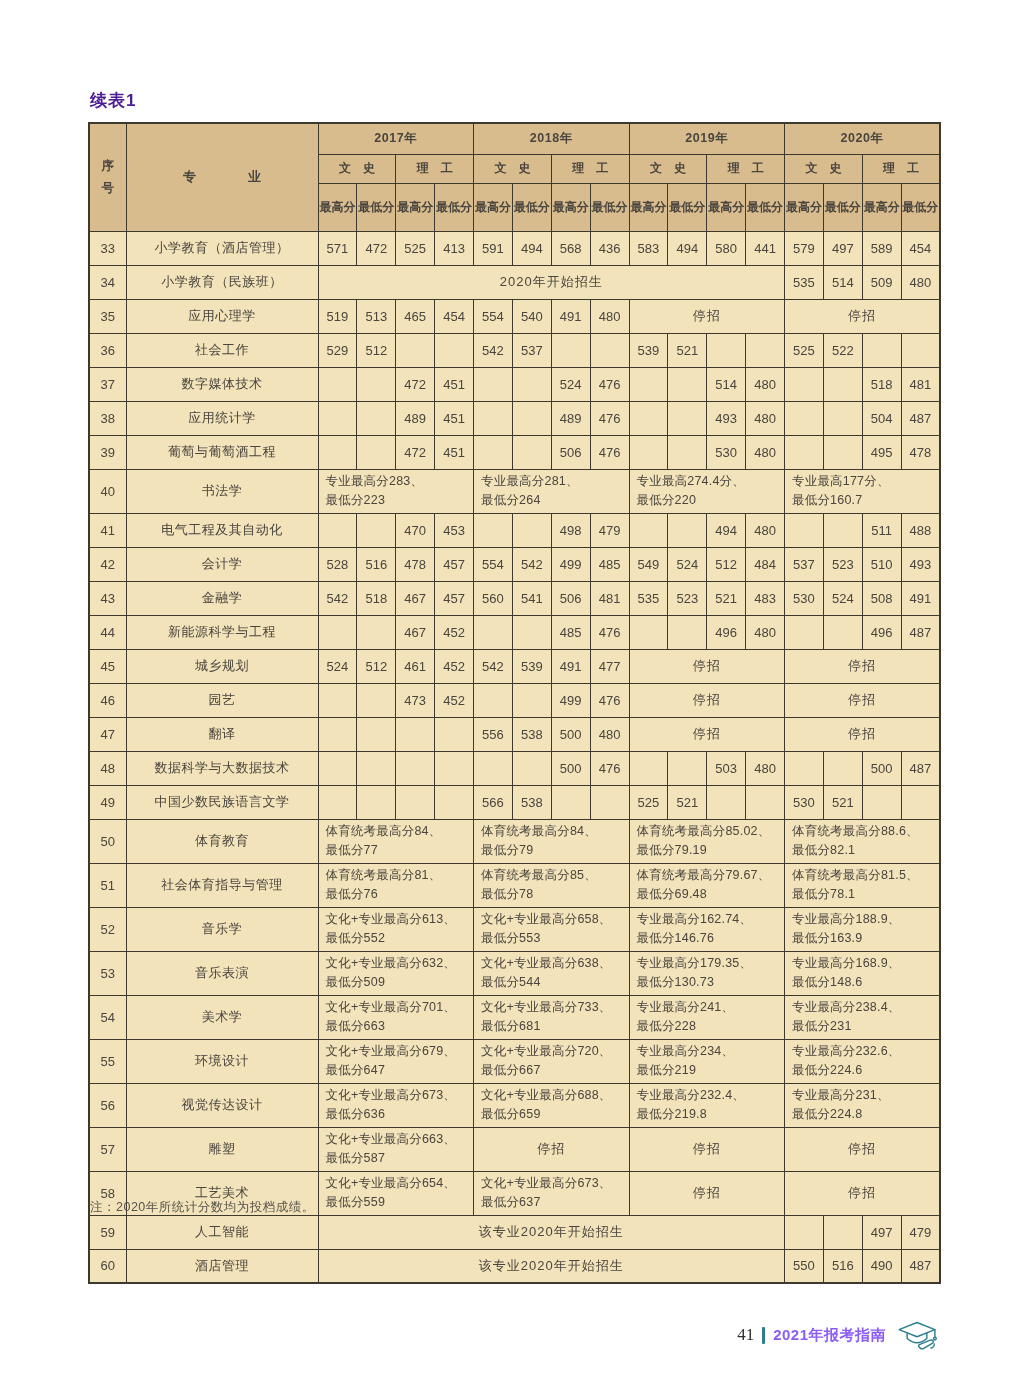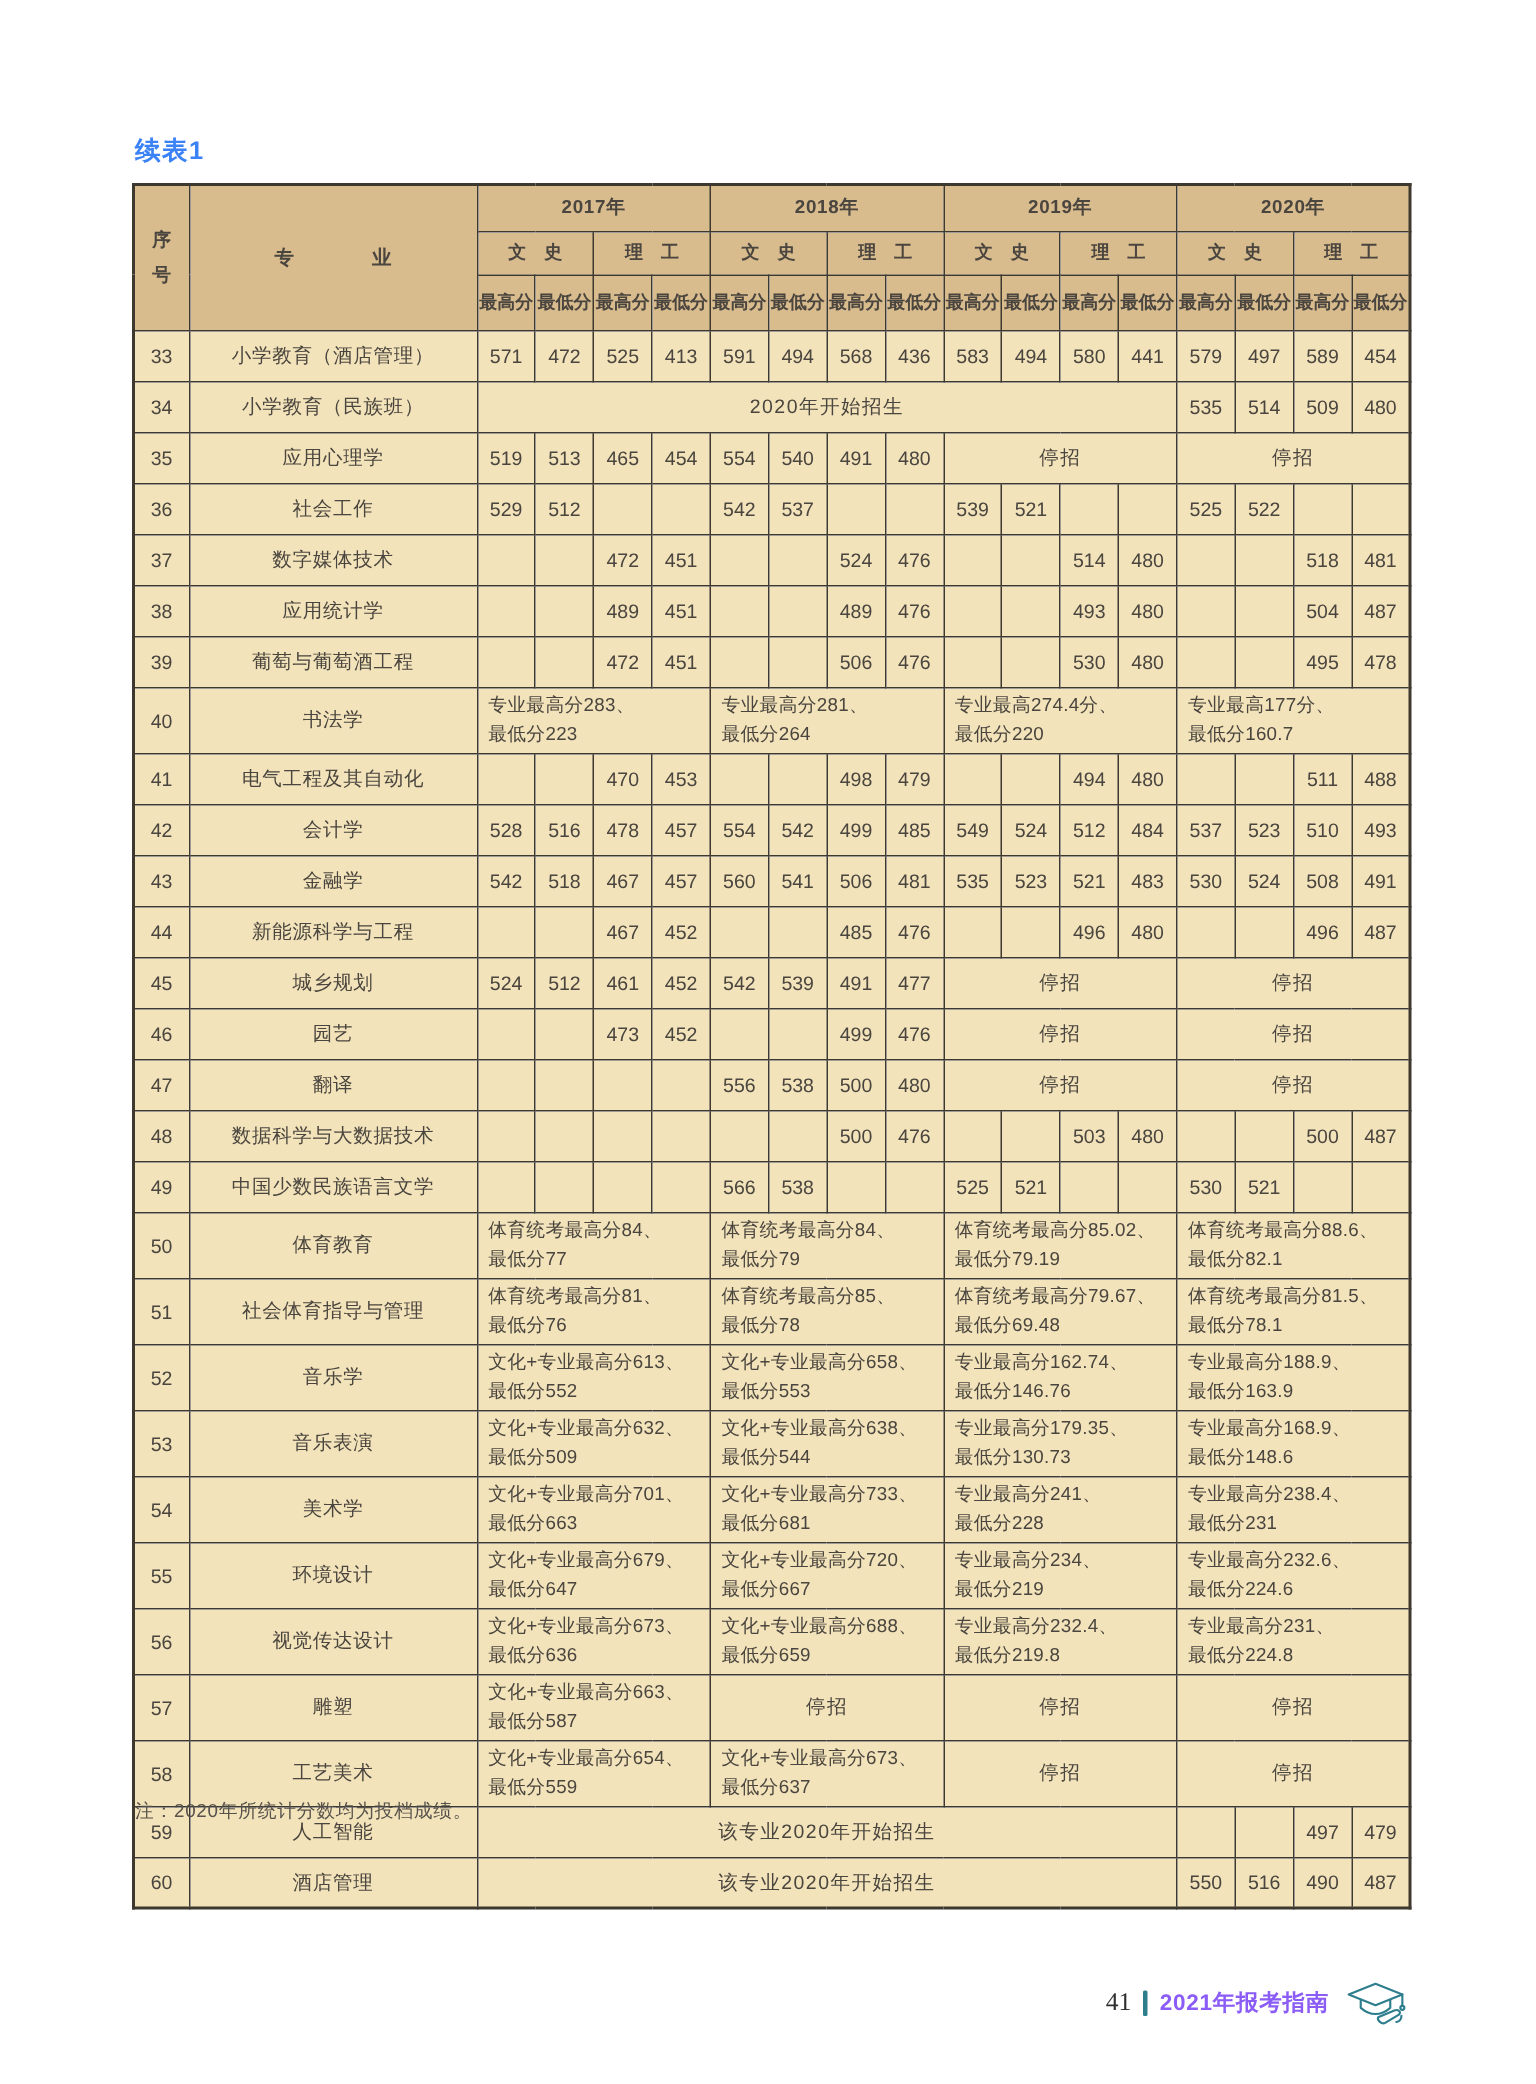--- a/index.html
+++ b/index.html
@@ -3,38 +3,38 @@
 <meta charset="utf-8">
 <style>
   html,body{margin:0;padding:0;}
   body{
     width:1024px;height:1389px;background:#ffffff;
     font-family:"Liberation Sans", sans-serif;
     position:relative;color:#4a453e;
   }
   .page-title{
     position:absolute;left:90px;top:89px;
-    font-size:17px;font-weight:bold;color:#3b82f6;letter-spacing:1px;
+    font-size:17px;font-weight:bold;color:#4c1d95;letter-spacing:1px;
   }
   table.scores{
     position:absolute;left:88px;top:122px;width:853px;
     border-collapse:collapse;table-layout:fixed;
     border:2px solid #3e392f;
   }
   .scores th,.scores td{
     border:1px solid #3e392f;
     text-align:center;vertical-align:middle;
     padding:0;overflow:hidden;color:#4a453e;
   }
   .scores thead th{
     background:#d9bc8e;font-weight:600;font-size:12px;margin-top:45px;
   }
   .scores thead tr.h1{height:31px}
   .scores thead tr.h2{height:29px}
-  .scores thead tr.h3{height:37px}
+  .scores thead tr.h3{height:48px}
   .scores th.yrh{font-size:12.5px;letter-spacing:.5px}
   .scores th.seqh{white-space:pre-line;line-height:1.8;font-size:12.5px}
   .scores th.majh{font-size:13px}
   .scores tbody td{
     background:#f2e3ba;font-size:13px;
   }
   .scores tbody tr.single{height:34px}
   .scores tbody tr.tall{height:44px}
   .scores td.maj{font-size:13px;letter-spacing:.5px}
   .scores td.no{font-size:13px}

